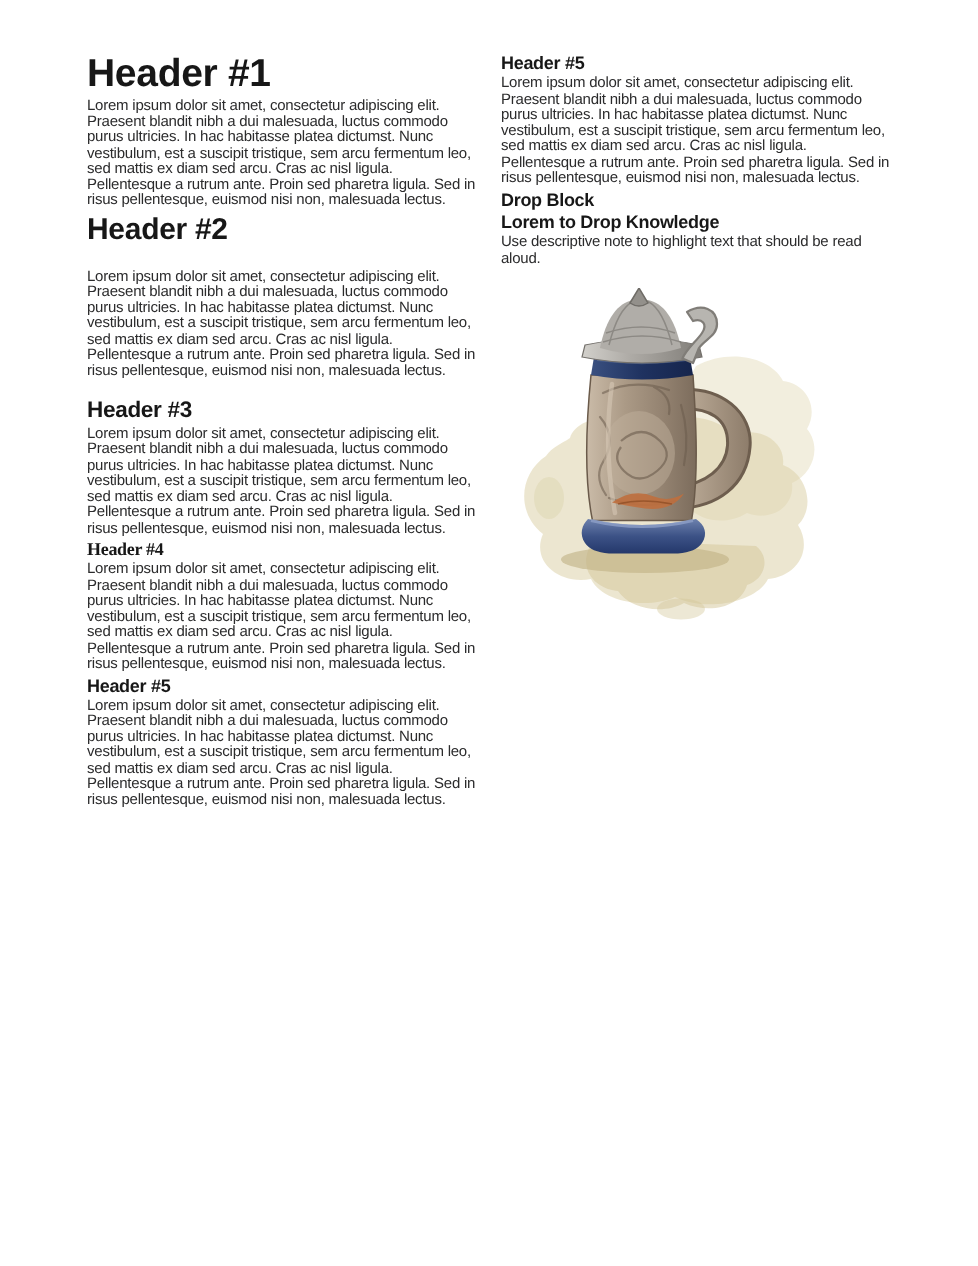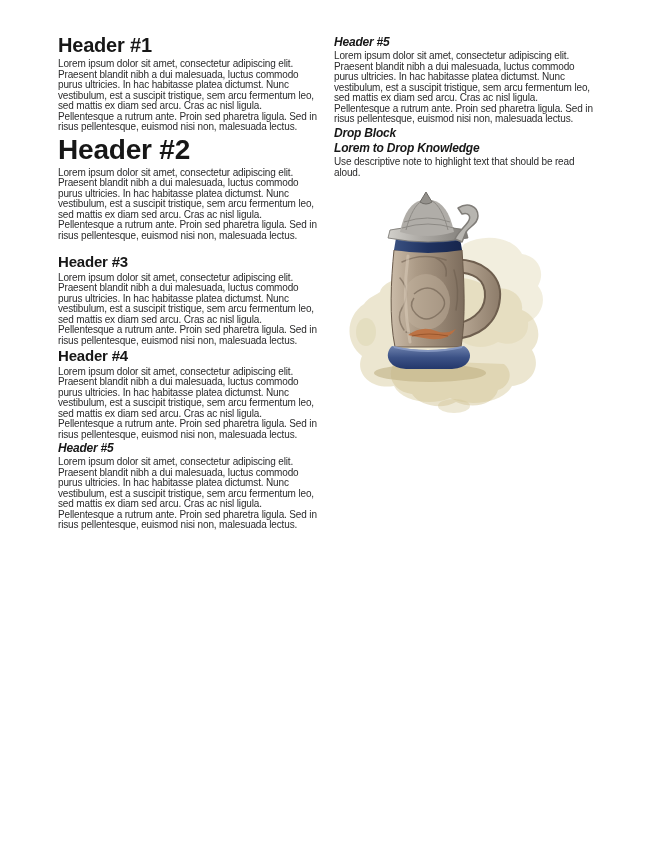--- a/index.html
+++ b/index.html
@@ -21,25 +21,25 @@
     letter-spacing:-0.15px;
     color:#2b2b2c;
     margin:0 0 2px 0;
   }
   h1,h2,h3,h4,h5,h6{
     color:#171717;
     font-weight:700;
     letter-spacing:-0.2px;
     margin:0;
   }
-  h1{font-size:20px;line-height:1.12;margin:0 0 3px 0;}
-  h2{font-size:28px;line-height:1.1;margin:1px 0 2px 0;}
+  h1{font-size:26px;line-height:1.12;margin:0 0 3px 0;}
+  h2{font-size:20px;line-height:1.1;margin:1px 0 16px 0;}
   h3{font-size:15px;line-height:1.1;margin:13px 0 2px 0;}
-  h4{font-size:15px;line-height:1.1;margin:2px 0 2px 0;}
-  h5,h6{font-size:12px;line-height:1.1;margin:2px 0 2px 0;font-style:italic;}
+  h4{font-size:12px;line-height:1.1;margin:2px 0 2px 0;font-family:Liberation Serif, serif;}
+  h5,h6{font-size:12px;line-height:1.1;margin:2px 0 2px 0;}
   strong{color:#171717;}
   .illustration{
     margin:14px 0 0 2px;
     width:240px;height:226px;
   }
 </style>
 </head>
 <body>
 
 <div class="page">

